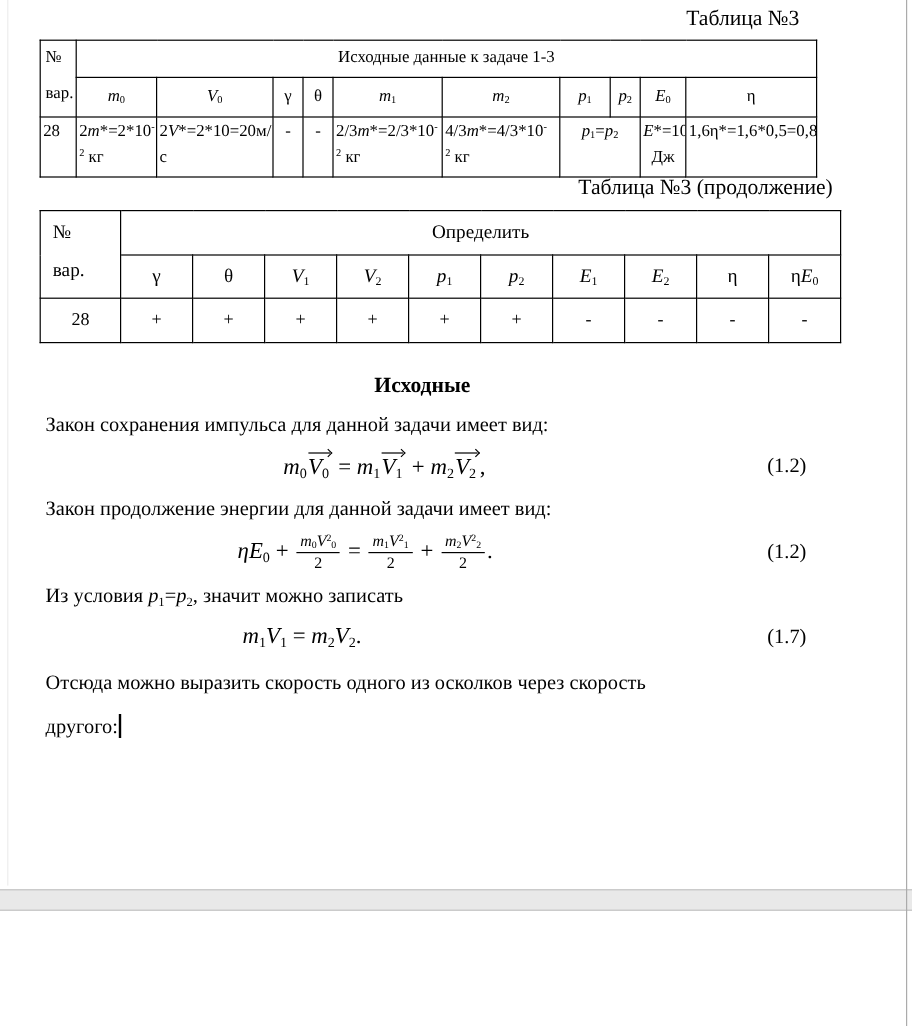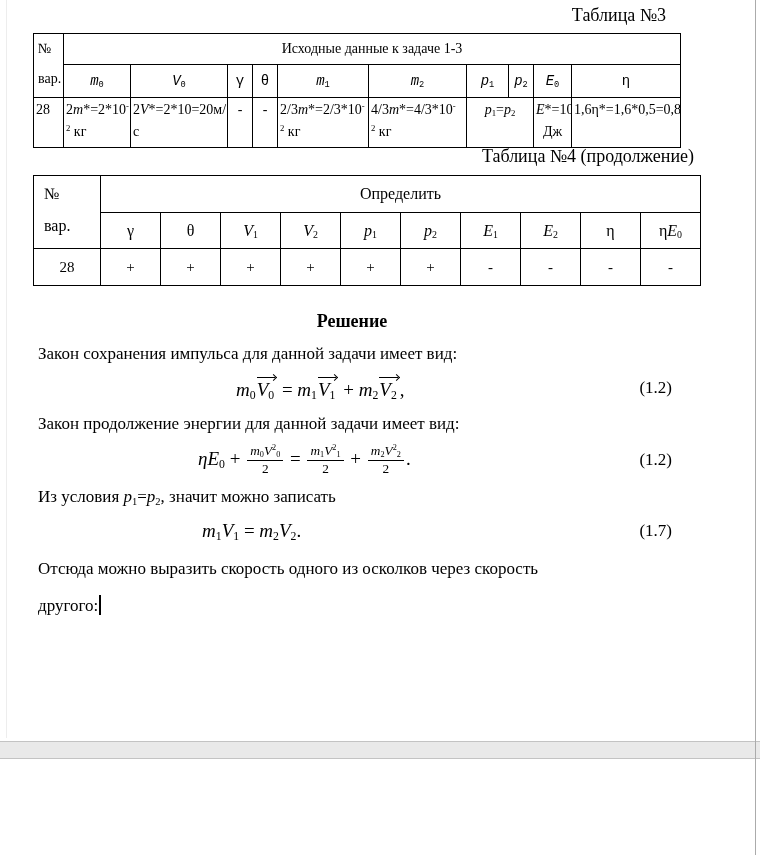--- a/index.html
+++ b/index.html
@@ -25,21 +25,21 @@
   .caption{position:absolute;font-size:18px;text-align:right;white-space:nowrap;}
   .cap1{top:5px;left:0;width:666px;}
   .cap2{top:146px;left:0;width:694px;}
 
   
   table{border-collapse:collapse;table-layout:fixed;position:absolute;}
   td{border:1px solid #000;overflow:hidden;}
   .t1{left:33px;top:33px;width:647px;font-size:14px;}
   .t1 td{padding:0 2px;vertical-align:top;}
   .t1 .grouphead{ text-align:center;vertical-align:middle;height:30px;}
-  .t1 .subhead td{text-align:center;vertical-align:middle;height:32px;font-family:Liberation Mono, monospace;}
+  .t1 .subhead td{text-align:center;vertical-align:middle;height:32px;}
   .t1 .varcell{line-height:30px;padding-left:4px;vertical-align:top;}
   .t1 .datarow td{height:48px;line-height:22px;padding-top:1px;}
   .tl{text-align:left;}
   .tc{text-align:center;}
 
   .t2{left:33px;top:175px;width:667px;font-size:16px;}
   .t2 td{text-align:center;vertical-align:middle;}
   .t2 .grouphead{height:34px;}
   .t2 .subhead td{height:33px;}
   .t2 .varcell{line-height:32px;text-align:left;padding-left:10px;vertical-align:top;padding-top:2px;}
@@ -129,21 +129,21 @@
         <td class="tc">-</td>
         <td class="tl">2/3<i>m</i>*=2/3*10<sup>-</sup><br><sup>2</sup> кг</td>
         <td class="tl">4/3<i>m</i>*=4/3*10<sup>-</sup><br><sup>2</sup> кг</td>
         <td class="tc" colspan="2"><i>p</i><sub>1</sub>=<i>p</i><sub>2</sub></td>
         <td class="tc"><i>E</i>*=10<br>Дж</td>
         <td class="tl">1,6η*=1,6*0,5=0,8</td>
       </tr>
     </tbody>
       </table>
 
-    <div class="caption cap2">Таблица №4 (продолжение)</div>
+    <div class="caption cap2">Таблица №3 (продолжение)</div>
 
     <table class="t2">
       <colgroup>
         <col style="width:67px">
           <col style="width:60px">
           <col style="width:60px">
         <col style="width:60px">
           <col style="width:60px">
           <col style="width:60px">
         <col style="width:60px">
@@ -178,21 +178,21 @@
         <td>+</td>
         <td>+</td>
         <td>-</td>
         <td>-</td>
         <td>-</td>
         <td>-</td>
       </tr>
     </tbody>
       </table>
 
-    <div class="sol-title">Решение</div>
+    <div class="sol-title">Исходные</div>
 
     <div class="para p1">Закон сохранения импульса для данной задачи имеет вид:</div>
 
     <div class="eqline eq1">
       <span class="eq-body"><i>m</i><sub>0</sub><span class="vec"><span class="vec-arrow"></span><i>V</i><sub>0</sub></span> = <i>m</i><sub>1</sub><span class="vec"><span class="vec-arrow"></span><i>V</i><sub>1</sub></span> + <i>m</i><sub>2</sub><span class="vec"><span class="vec-arrow"></span><i>V</i><sub>2</sub></span>,</span>
       <span class="eq-num">(1.2)</span>
     </div>
 
     <div class="para p2">Закон продолжение энергии для данной задачи имеет вид:</div>
 

